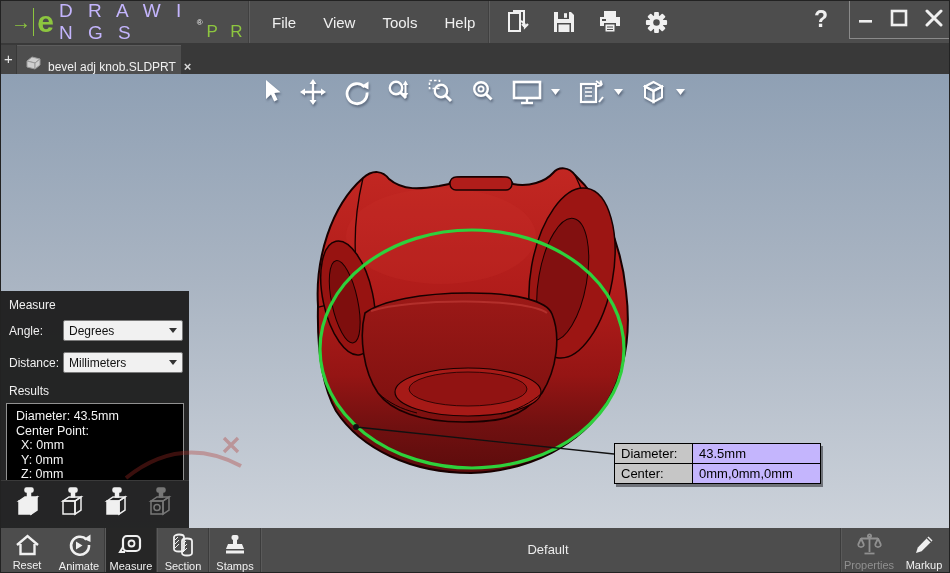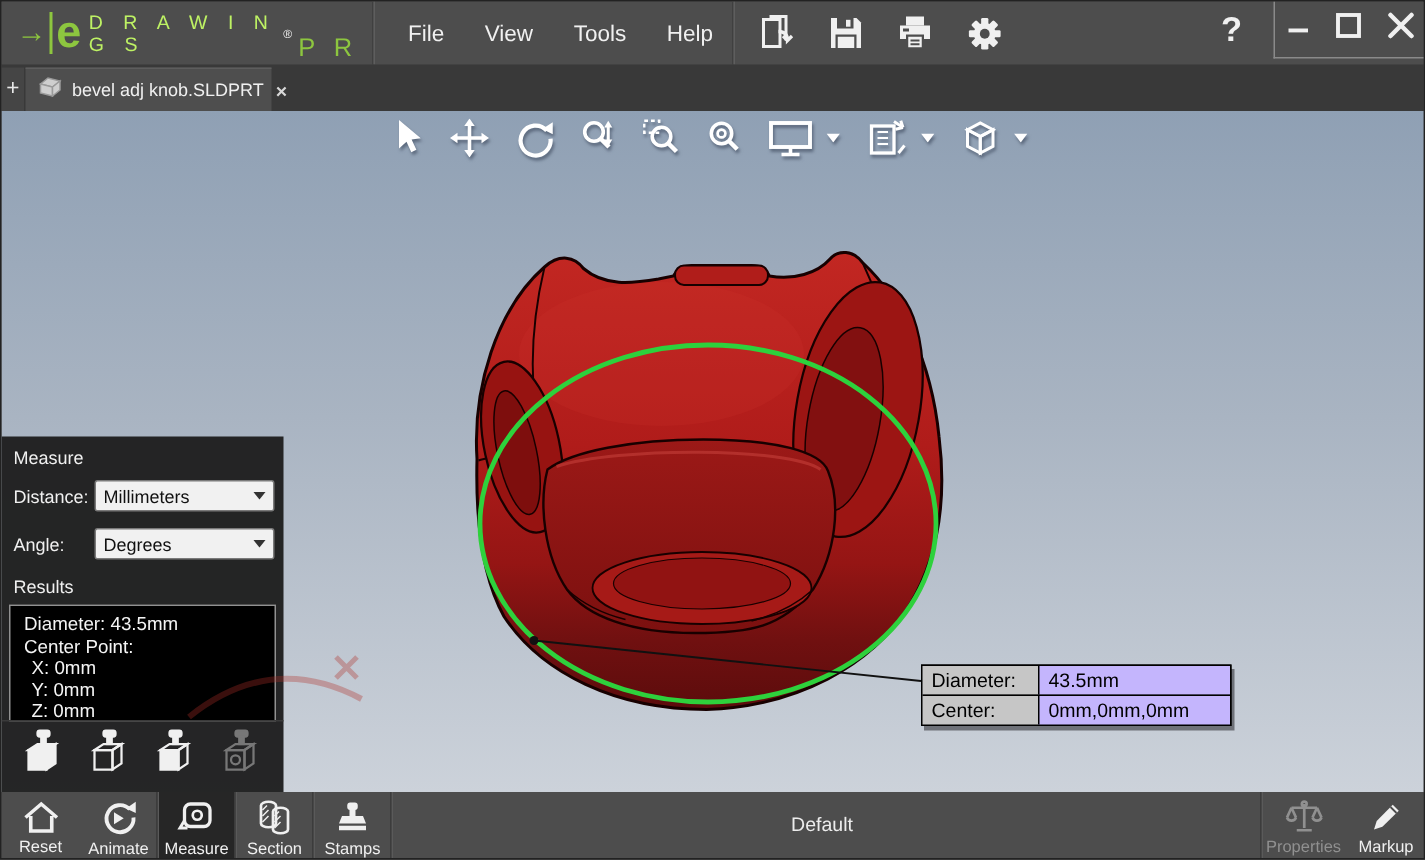--- a/index.html
+++ b/index.html
@@ -5,35 +5,35 @@
   * { margin:0; padding:0; box-sizing:border-box; }
   body { background:#2b2b2b; font-family:"Liberation Sans", sans-serif; }
   #app { position:relative; width:950px; height:573px; overflow:hidden; background:#4d4d4d; border:1px solid #222; }
 
   
   .titlebar { position:absolute; left:0; top:0; width:950px; height:42px; background:#4d4d4d; display:flex; align-items:center; }
   .logo { display:flex; align-items:center; width:248px; padding-left:10px; height:100%; }
   .logo-arrow { color:#8dc63f; font-size:20px; margin-right:2px; }
   .logo-bar { width:2px; height:28px; background:#8dc63f; margin-right:3px; }
   .logo-e { color:#8dc63f; font-size:30px; font-weight:bold; line-height:26px; margin-right:5px; }
-  .logo-name { color:#bef264; font-size:13px; letter-spacing:5px; }
+  .logo-name { color:#c4b5fd; font-size:19px; letter-spacing:5px; }
   .logo-reg { color:#f2f2f2; font-size:8px; vertical-align:top; margin:0 4px 0 0; }
   .logo-pro { color:#8dc63f; font-size:17px; letter-spacing:4px;margin-top:40px; }
   .vsep { width:1px; height:42px; background:#5e5e5e; box-shadow:-1px 0 0 #404040; }
   .menus { display:flex; gap:27px; padding:0 14px 0 22px; }
   .menu-item { color:#f0f0f0; font-size:15px; cursor:default; }
   .tb-icons { display:flex; gap:21px; padding-left:15px; align-items:center; }
   .tb-icons svg { display:block; }
   .help-q { position:absolute; left:813px; top:5px; color:#f0f0f0; font-size:23px; font-weight:bold; }
   .winctrl { position:absolute; left:848px; top:0; width:102px; height:38px; border-left:1px solid #8a8a8a; border-bottom:1px solid #8a8a8a; display:flex; align-items:center; justify-content:space-around; }
 
   
   .tabbar { position:absolute; left:0; top:42px; width:950px; height:31px; background:#393939; }
   .newtab { position:absolute; left:0; top:2px; width:15px; height:29px; background:#454545; color:#e8e8e8; font-size:15px; text-align:center; line-height:28px; }
-  .tab { position:absolute; left:16px; top:2px; width:164px; height:29px; background:#4e4e4e; display:flex; align-items:center; padding:0 8px; gap:6px; border-top:1px solid #5d5d5d; }
+  .tab { position:absolute; left:16px; top:2px; width:164px; height:29px; background:#4e4e4e; display:flex; align-items:flex-end; padding:0 8px; gap:6px; border-top:1px solid #5d5d5d; }
   .tab-label { color:#f0f0f0; font-size:12px; white-space:nowrap; }
   .tab-close { color:#d8d8d8; font-size:13px; font-weight:bold; margin-left:2px; }
 
   
   .viewport { position:absolute; left:0; top:73px; width:950px; height:454px; background:linear-gradient(#8fa0b4, #a9b4c2 45%, #ccd2da); }
   .vp-tools { position:absolute; left:260px; top:4px; display:flex; align-items:center; gap:17px; filter:drop-shadow(1px 2px 1px rgba(50,60,80,.55)); }
   .vp-tools svg { display:block; }
   .caret { width:9px; height:6px; margin-left:-8px; }
   .scene { position:absolute; left:0; top:0; width:950px; height:454px; }
 
@@ -317,30 +317,30 @@
       <div class="callout-row">
         <div class="c-label">Center:</div>
         <div class="c-value">0mm,0mm,0mm</div>
       </div>
     </div>
   </div>
 
   <div class="measure-panel">
     <div class="mp-title">Measure</div>
     <div class="mp-row">
+      <label>Angle:</label>
+      <div class="mp-select">
+        <span>Degrees</span>
+        <span class="dd"></span>
+      </div>
+    </div>
+    <div class="mp-row">
       <label>Distance:</label>
       <div class="mp-select">
         <span>Millimeters</span>
-        <span class="dd"></span>
-      </div>
-    </div>
-    <div class="mp-row">
-      <label>Angle:</label>
-      <div class="mp-select">
-        <span>Degrees</span>
         <span class="dd"></span>
       </div>
     </div>
     <div class="mp-results-label">Results</div>
     <div class="mp-results">
       <div>Diameter: 43.5mm</div>
       <div>Center Point:</div>
       <div class="indent">X: 0mm</div>
       <div class="indent">Y: 0mm</div>
       <div class="indent">Z: 0mm</div>

